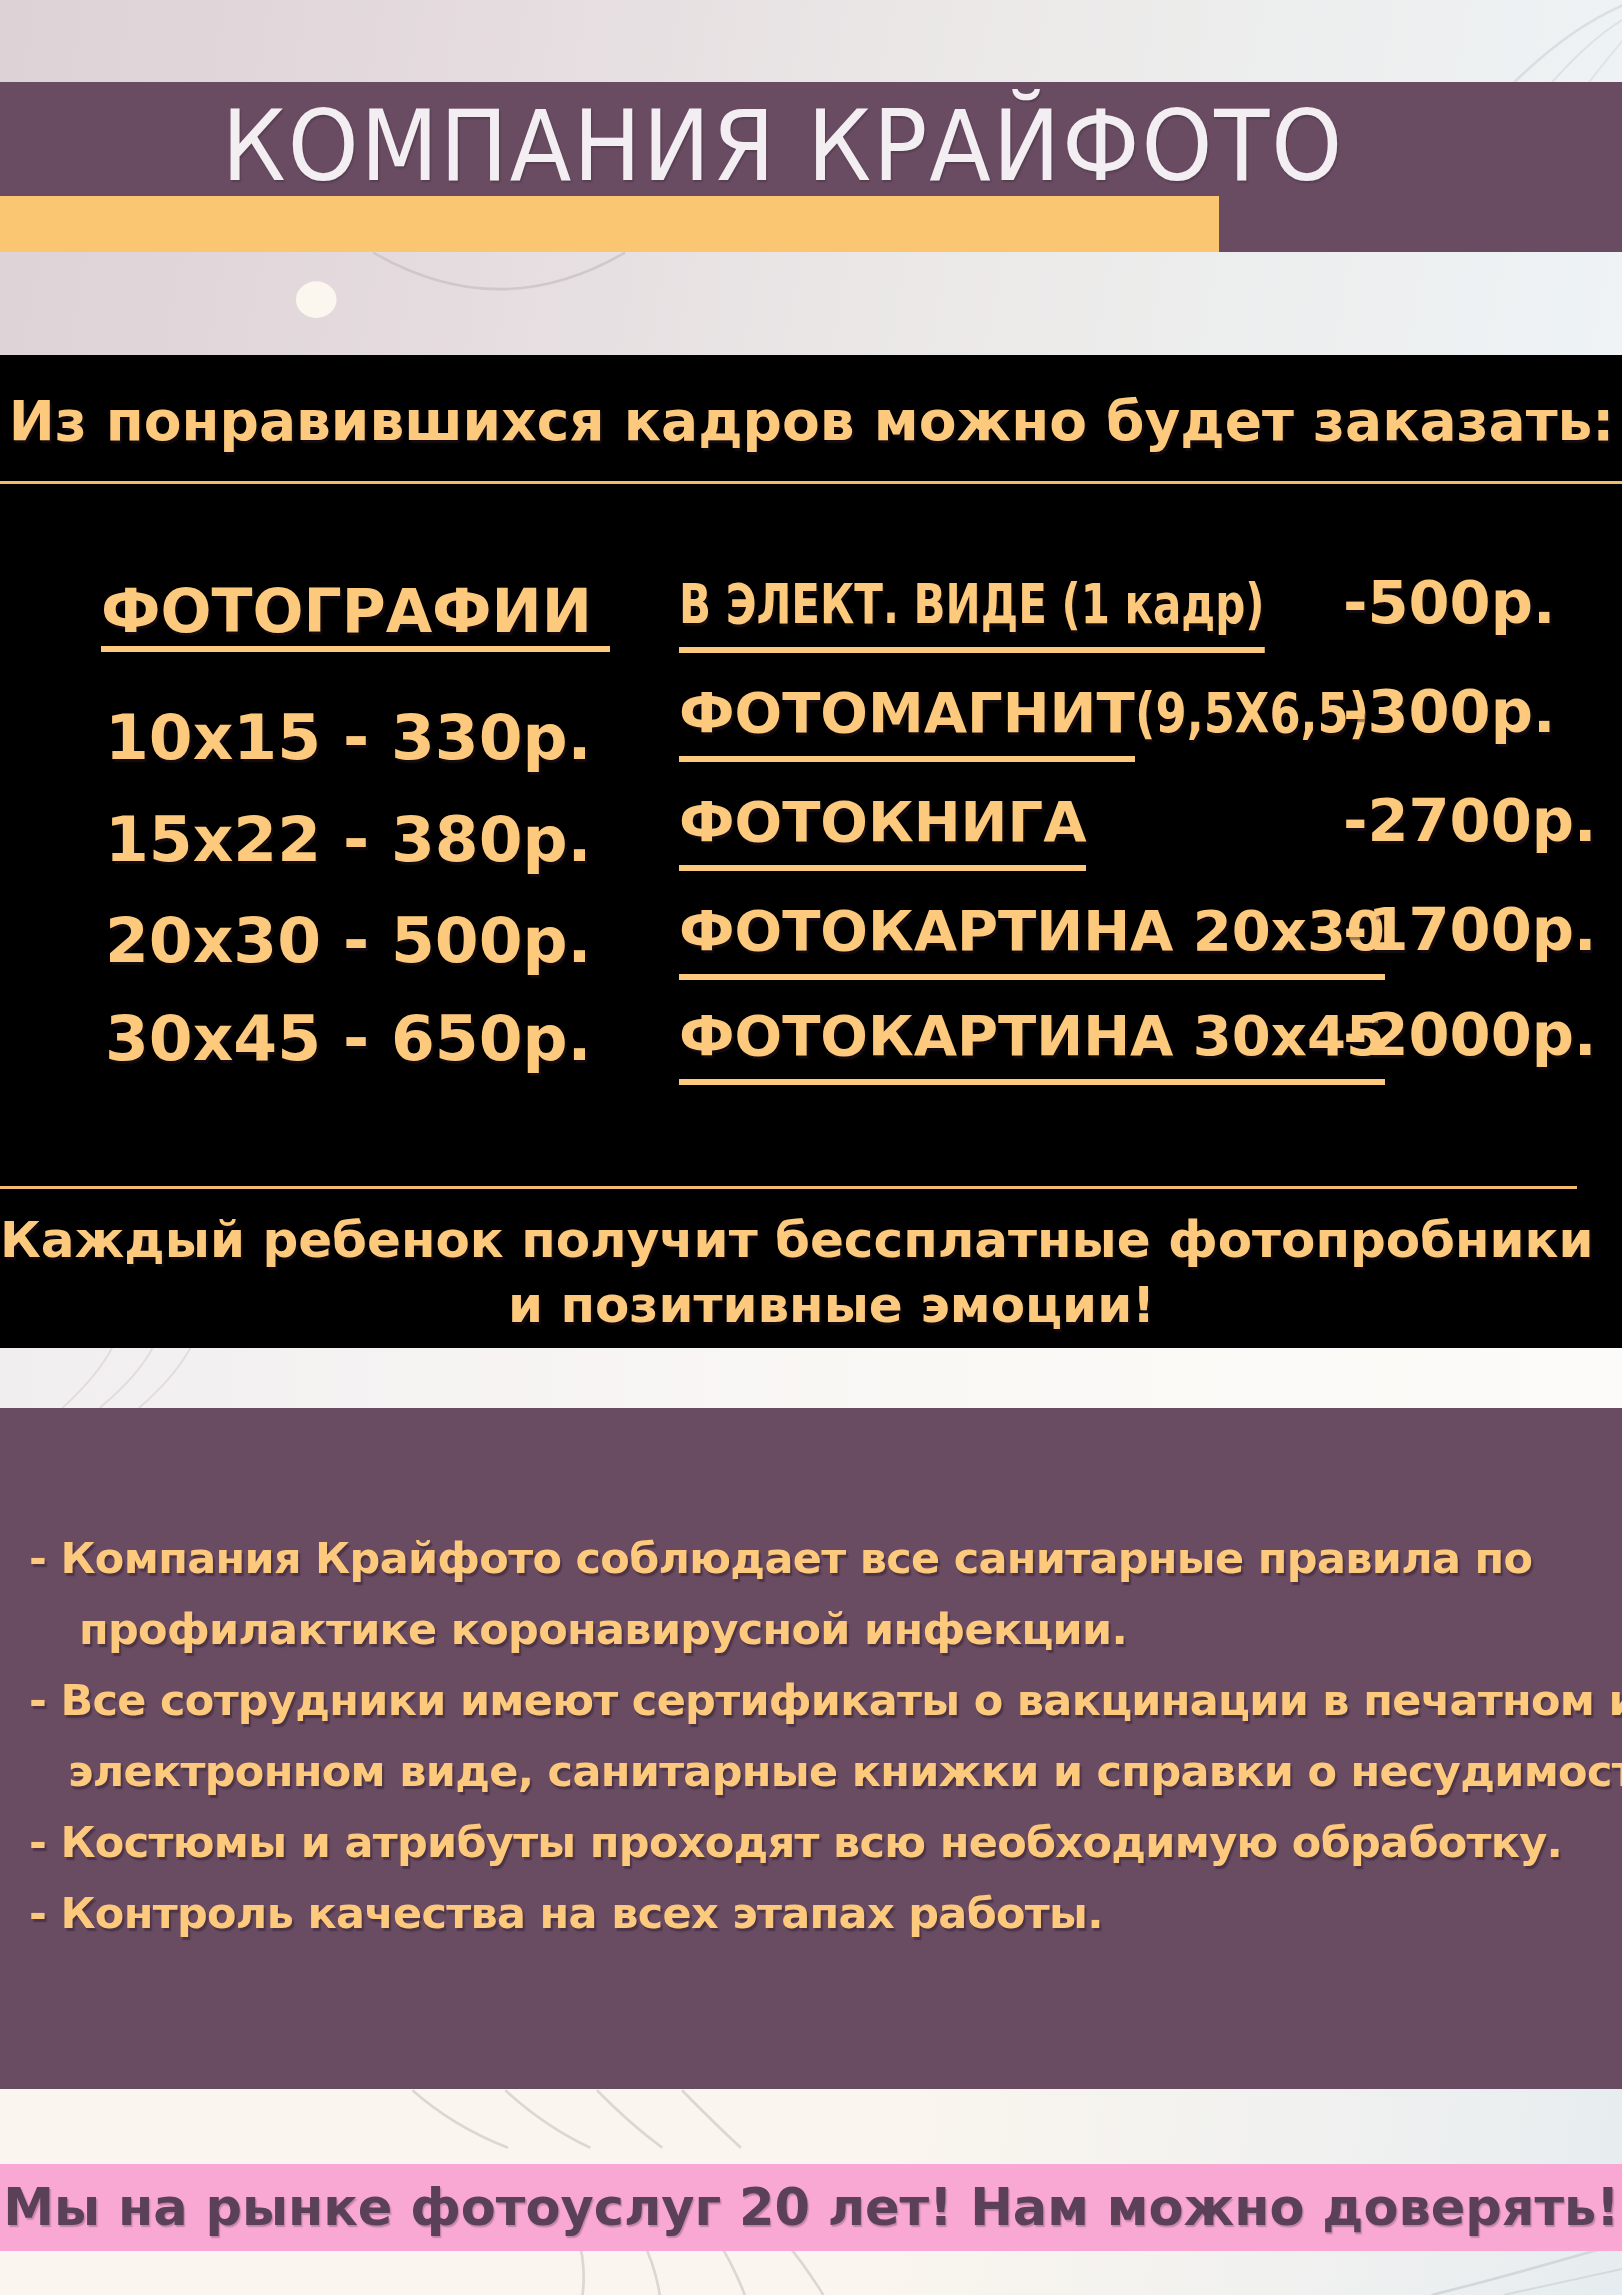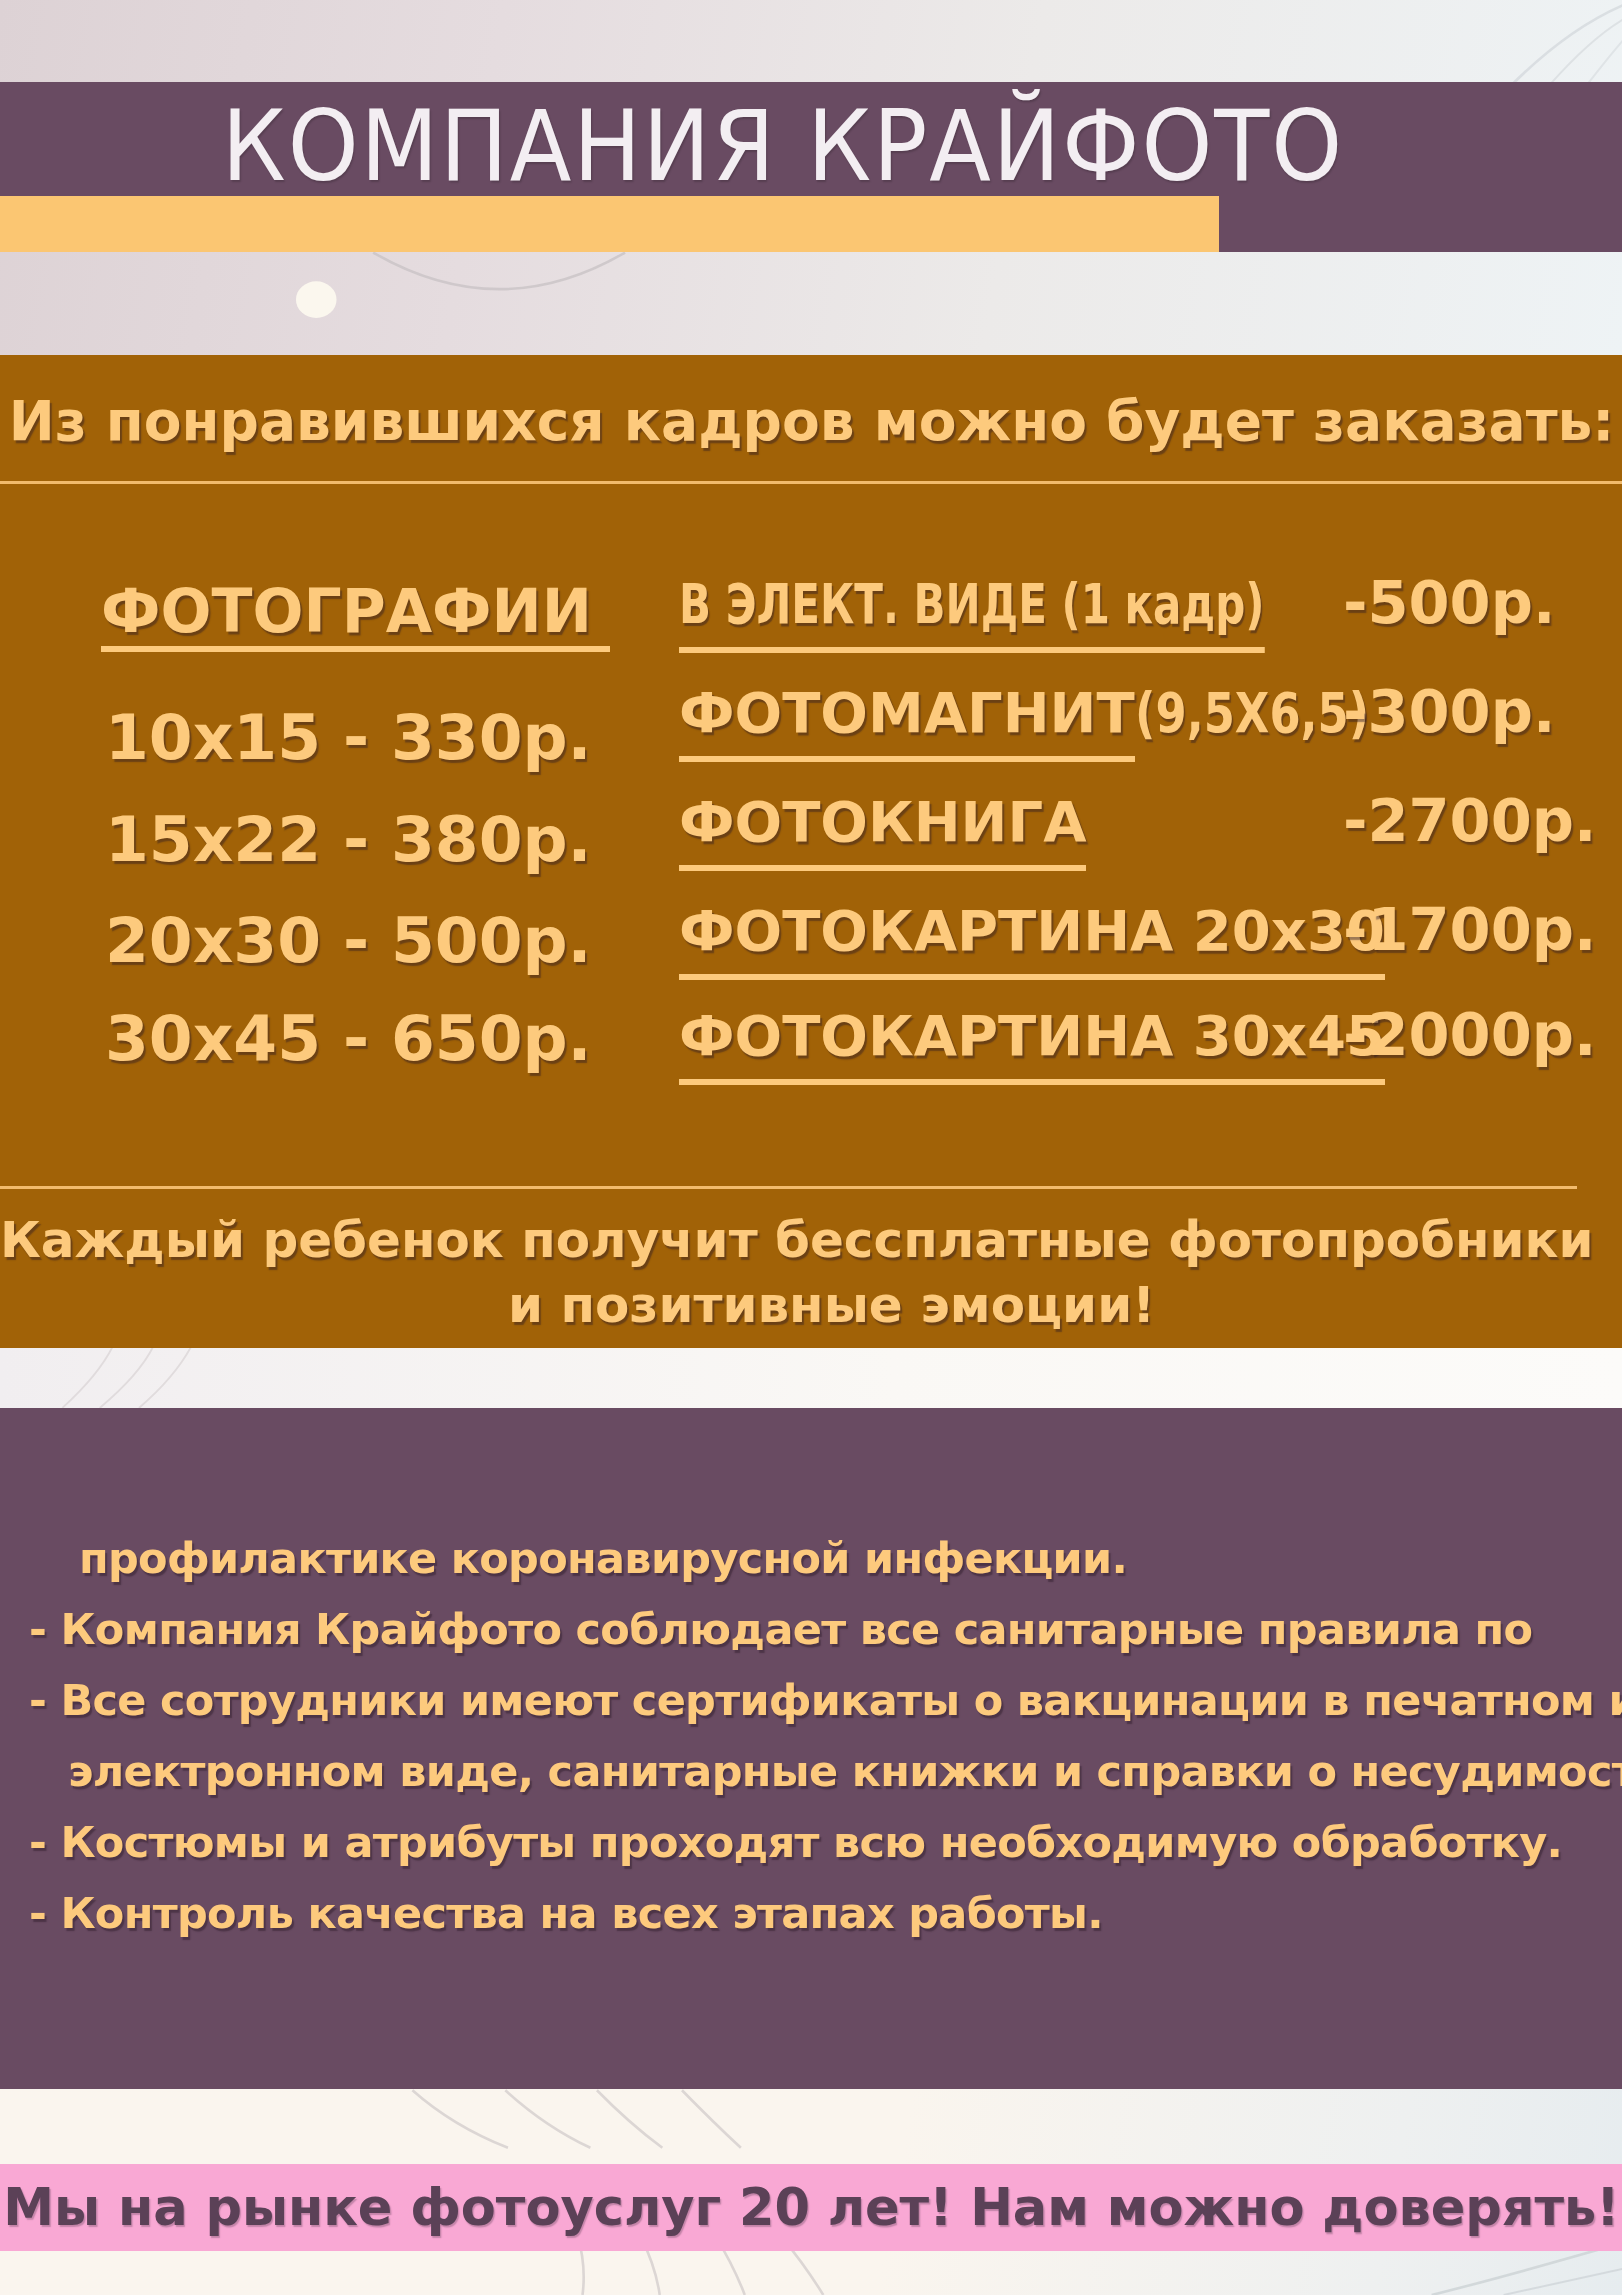--- a/index.html
+++ b/index.html
@@ -16,21 +16,21 @@
     background:linear-gradient(100deg,#faf5ee 0%,#faf5ee 55%,#eef0f0 85%,#e6ecef 100%);}
   #deco{position:absolute;left:0;top:0;z-index:1;pointer-events:none;}
   
   .header-band{position:absolute;left:0;top:82px;width:1623px;height:170px;background:#694b62;z-index:2;}
   .header-yellow{position:absolute;left:0;top:196px;width:1219px;height:56px;background:#fbc672;z-index:3;}
   .title-line{position:absolute;left:0;top:97px;width:1566px;text-align:center;z-index:4;
     color:#f3eef2;font-size:98px;line-height:98px;font-weight:400;letter-spacing:2px;
     text-shadow:1.3px 2px 2px rgba(0,0,0,0.18);text-decoration:underline;}
   .title-line .squeeze{display:inline-block;transform:scaleX(0.92);transform-origin:50% 50%;white-space:nowrap;}
   
-  .main-block{position:absolute;left:0;top:355px;width:1623px;height:993px;background:#a16207;z-index:2;}
+  .main-block{position:absolute;left:0;top:355px;width:1623px;height:993px;background:#000000;z-index:2;}
   .ytxt{color:#fdca7d;text-shadow:2px 2.6px 1.3px rgba(43,24,38,0.45);}
   .order-heading{position:absolute;left:0;top:37px;width:1623px;text-align:center;
     font-size:55px;line-height:59px;font-weight:bold;white-space:nowrap;}
   .hr{position:absolute;left:0;height:2.6px;background:#f2bb6d;}
   .hr1{top:126px;width:1623px;}
   .hr2{top:831px;width:1577px;}
   .photos-header{position:absolute;left:101px;top:221px;font-size:60px;font-weight:bold;white-space:nowrap;}
   .photos-header .inner{display:inline-block;padding-right:18.3px;
     border-bottom:6.5px solid #fdca7d;}
   .photo-row{position:absolute;left:105px;font-size:63px;font-weight:bold;white-space:nowrap;}
@@ -133,22 +133,22 @@
       <span class="plabel ytxt"><span class="lbl-main u">ФОТОКАРТИНА 30х45</span><span></span></span>
       <span class="pprice ytxt">-2000р.</span>
     </div>
 
     <div class="hr hr2"></div>
     <div class="promo1 ytxt">Каждый ребенок получит бессплатные фотопробники</div>
     <div class="promo2 ytxt">и позитивные эмоции!</div>
   </div>
 
   <div class="notes-block">
+    <div class="note-line ytxt">- Компания Крайфото соблюдает все санитарные правила по</div>
     <div class="note-line ytxt ind1">профилактике коронавирусной инфекции.</div>
-    <div class="note-line ytxt">- Компания Крайфото соблюдает все санитарные правила по</div>
     <div class="note-line ytxt">- Все сотрудники имеют сертификаты о вакцинации в печатном и в</div>
     <div class="note-line ytxt ind2">электронном виде, санитарные книжки и справки о несудимости.</div>
     <div class="note-line ytxt">- Костюмы и атрибуты проходят всю необходимую обработку.</div>
     <div class="note-line ytxt">- Контроль качества на всех этапах работы.</div>
   </div>
 
   <div class="footer-band">
     <span class="footer-text">Мы на рынке фотоуслуг 20 лет! Нам можно доверять!</span>
   </div>
 

